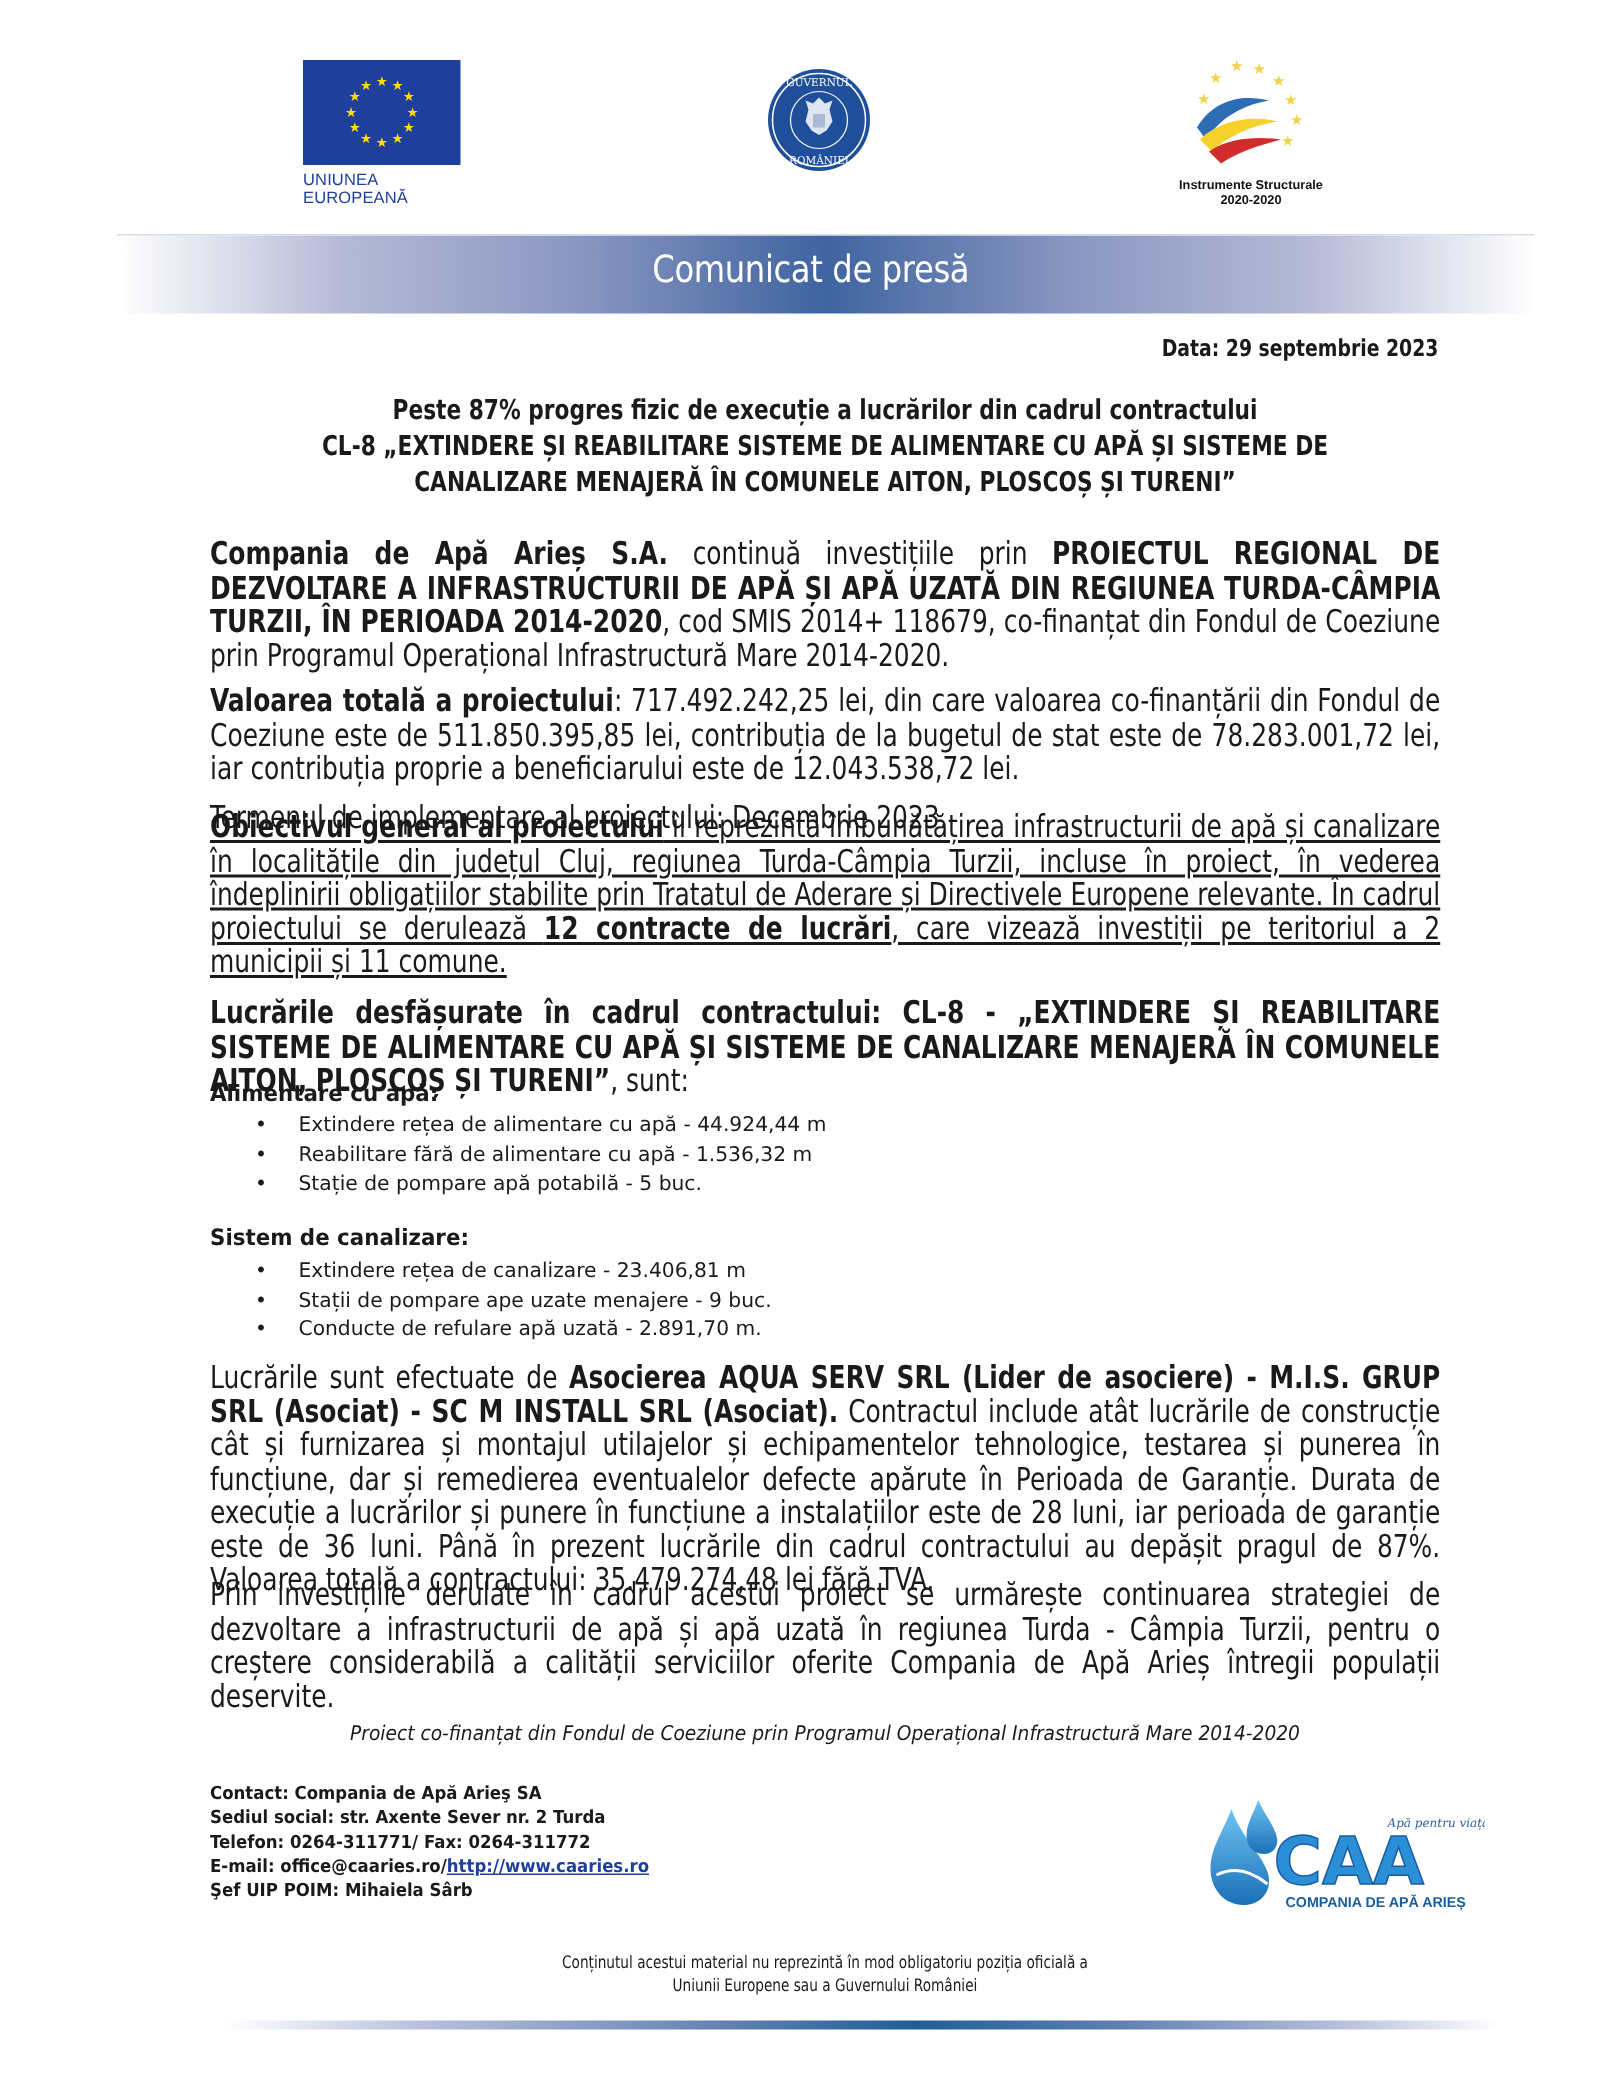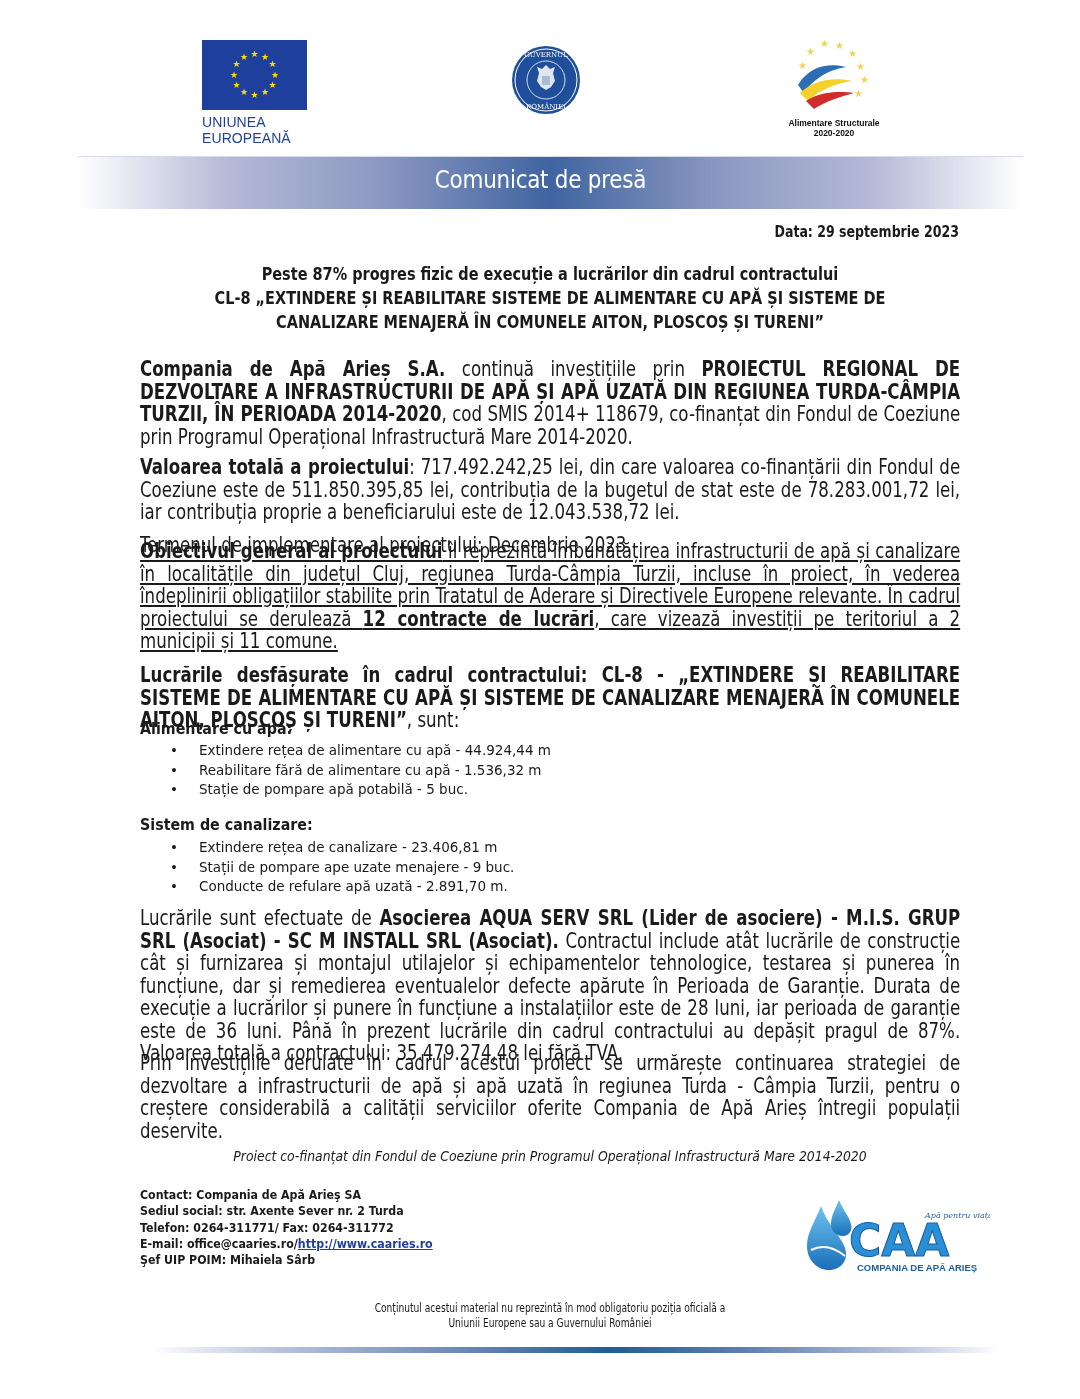--- a/index.html
+++ b/index.html
@@ -1,21 +1,21 @@
 <!DOCTYPE html>
 <html><head>
 <meta charset="utf-8">
 <style>
   html, body { margin: 0; padding: 0; background: #ffffff; }
   body { width: 1080px; height: 1399px; position: relative; overflow: hidden; font-family: "DejaVu Sans Condensed", "DejaVu Sans", sans-serif; color: #1a1a1a; }
   .abs { position: absolute; }
 
   
   .eu-flag { left: 202px; top: 40px; width: 105px; height: 70px; background: #1f3f9c; }
-  .eu-label { left: 202px; top: 114px; width: 110px; font-family: "Liberation Sans", sans-serif; font-size: 14px; color: #1f3f9c; letter-spacing: 0.1px; }
+  .eu-label { left: 202px; top: 114px; width: 110px; font-family: "Liberation Sans", sans-serif; font-size: 11px; color: #1f3f9c; letter-spacing: 0.1px; }
   .gov-seal { left: 511px; top: 45px; width: 70px; height: 70px; }
   .is-logo { left: 790px; top: 35px; width: 90px; height: 80px; }
   .is-label { left: 770px; top: 118px; width: 128px; text-align: center; font-family: "Liberation Sans", sans-serif; font-weight: bold; font-size: 8.5px; line-height: 10px; color: #111; }
 
   
   .banner { left: 78px; top: 156px; width: 945px; height: 52px;
     background: linear-gradient(to right, rgba(255,255,255,0) 0%, #b4b9d6 16%, #8c98c2 32%, #3f64a0 50%, #8c98c2 68%, #b4b9d6 84%, rgba(255,255,255,0) 100%);
     border-top: 1px solid #d7dbe9; }
   .banner-title { left: 78px; top: 165px; width: 925px; text-align: center; color: #fff; font-size: 25px; font-family: "DejaVu Sans", sans-serif; letter-spacing: -0.3px; transform: scaleX(0.86); transform-origin: center; }
 
@@ -88,21 +88,21 @@
         <text x="64" y="62">★</text>
       <text x="16" y="20">★</text>
         <text x="8" y="34">★</text>
     </g>
     <path d="M8 50 C20 30, 40 28, 56 32 C44 34, 26 40, 14 58 Z" fill="#2d6db5"></path>
     <path d="M10 58 C24 44, 46 42, 62 46 C48 48, 30 54, 18 66 Z" fill="#f5d22a"></path>
     <path d="M16 66 C30 56, 50 56, 64 58 C50 62, 36 66, 24 74 Z" fill="#d12b2b"></path>
   </svg>
 </div>
 <div class="abs is-label">
-  <div>Alimentare Structurale</div>
+  <div>Instrumente Structurale</div>
   <div>2020-2020</div>
 </div>
 
 <div class="abs banner"></div>
 <div class="abs banner-title">Comunicat de presă</div>
 
 <div class="abs date">Data: 29 septembrie 2023</div>
 
 <div class="abs headline">
   <div>Peste 87% progres fizic de execuție a lucrărilor din cadrul contractului</div>

